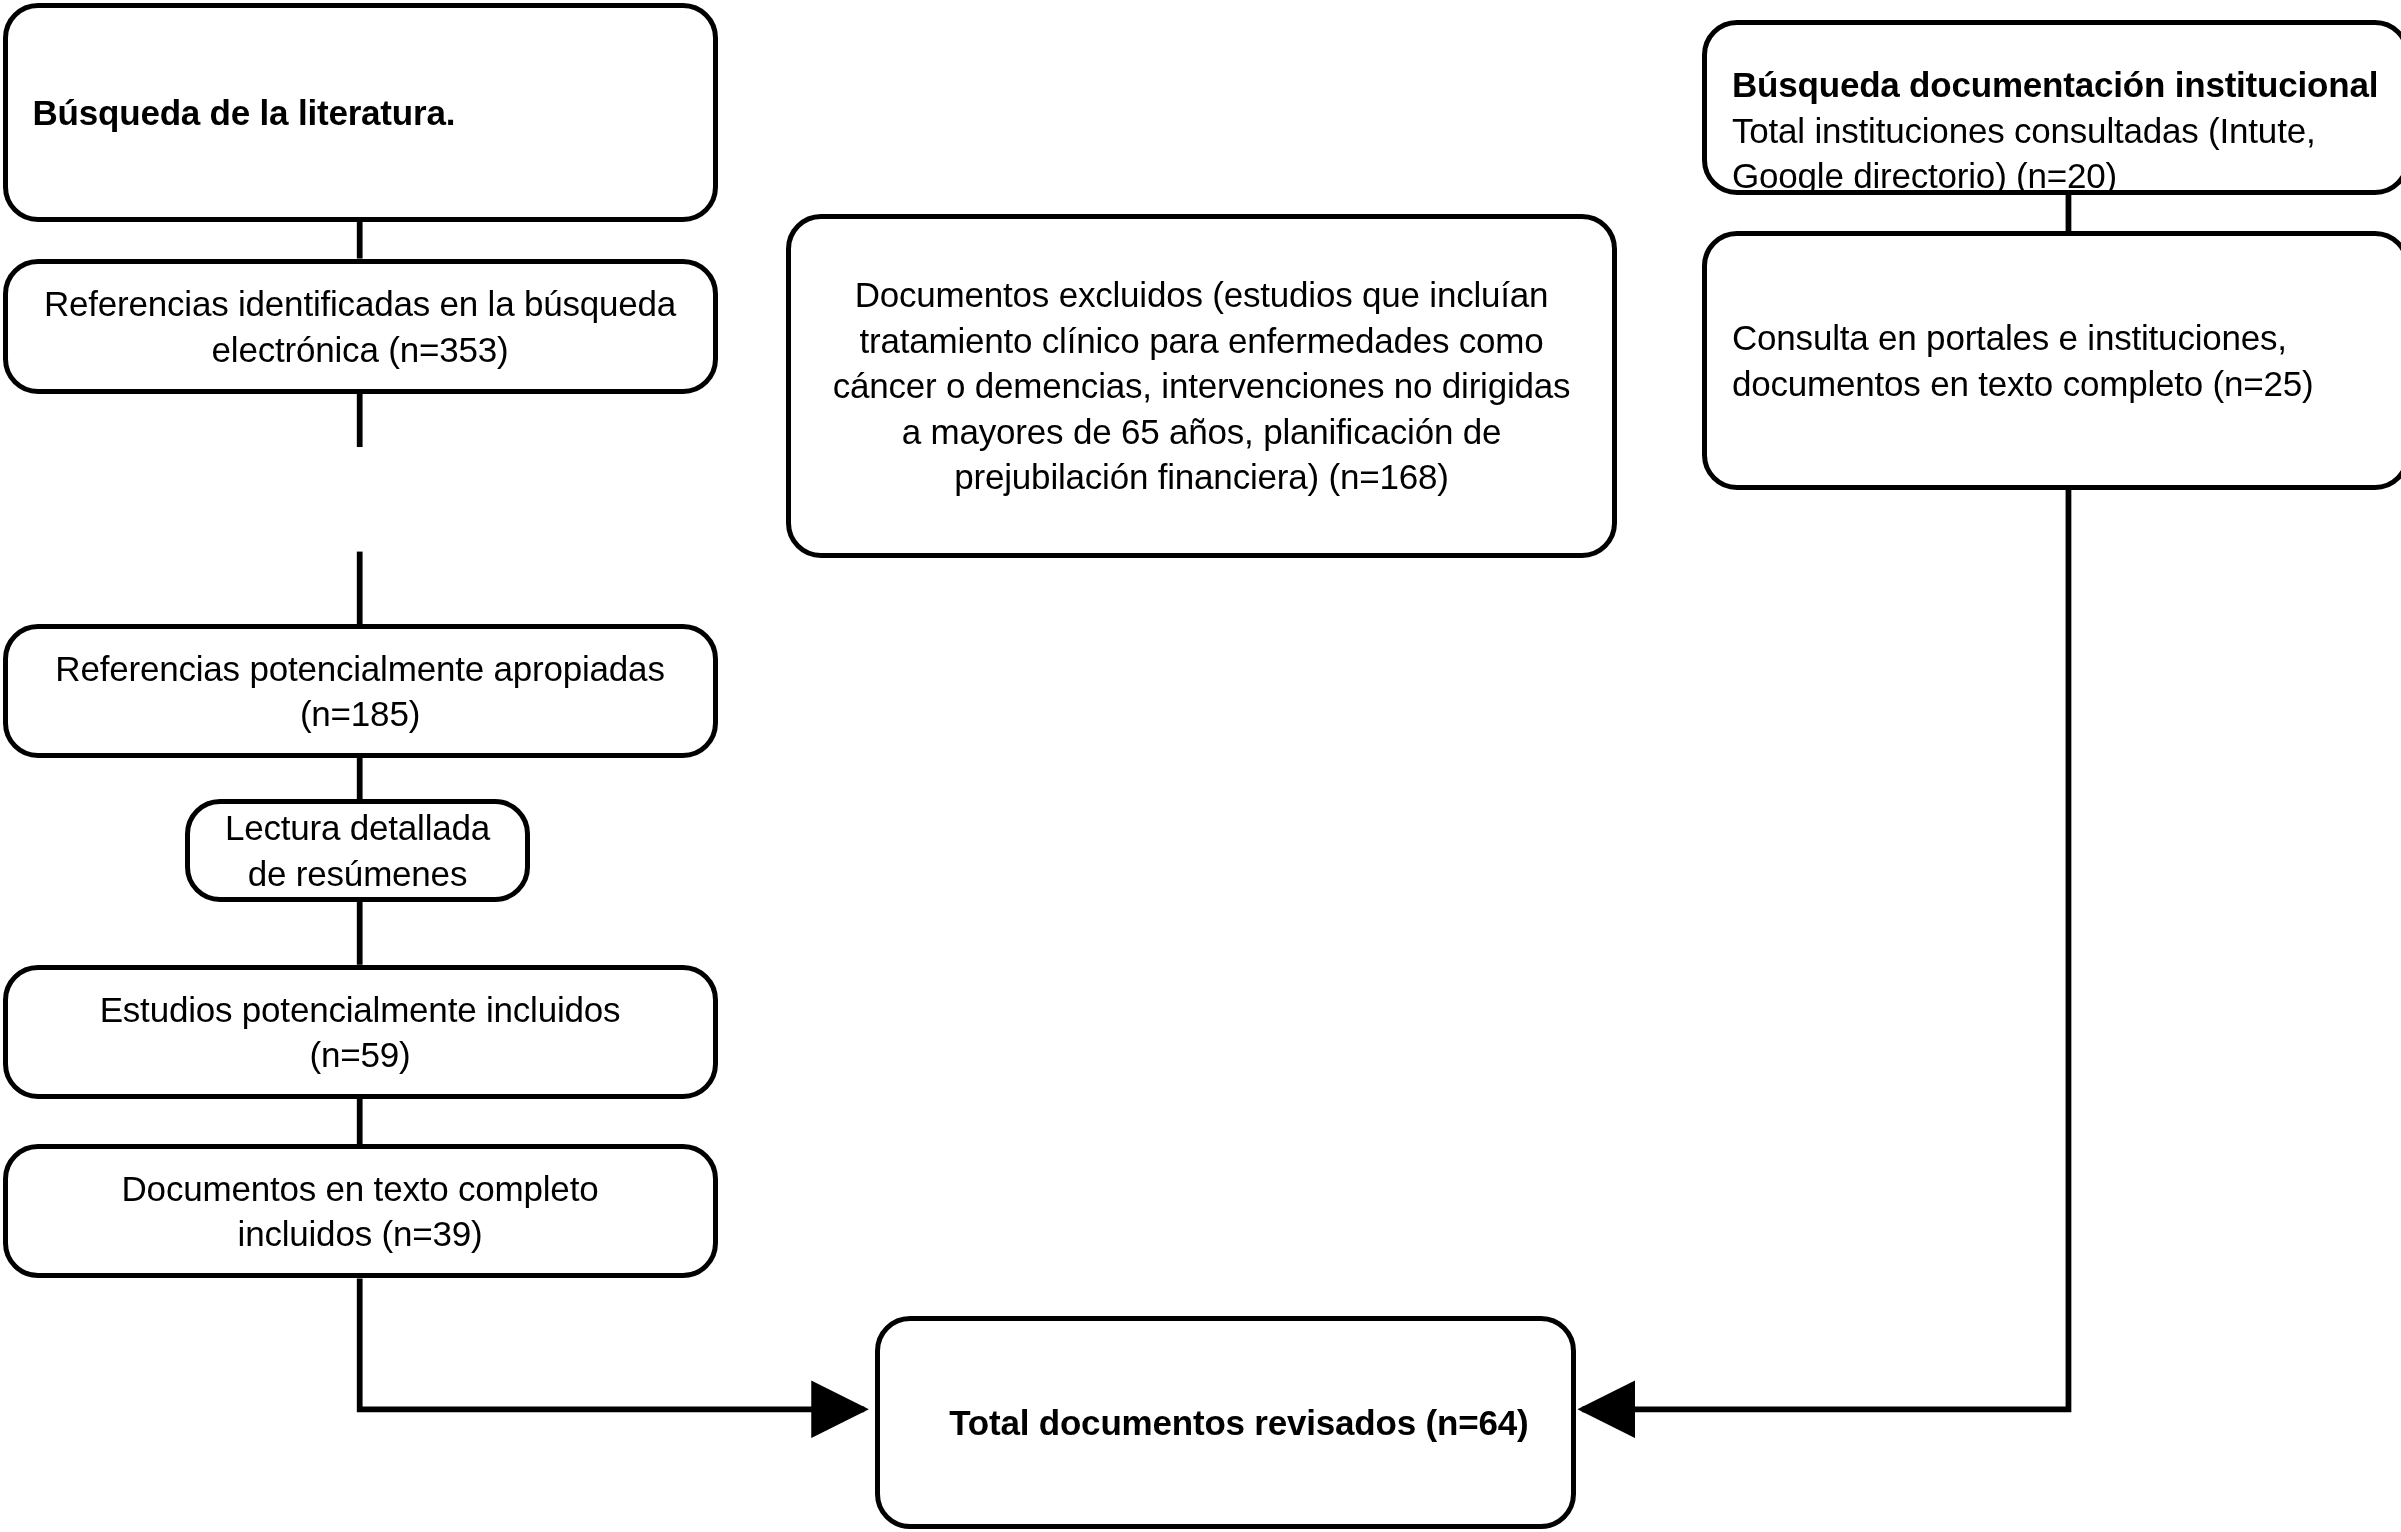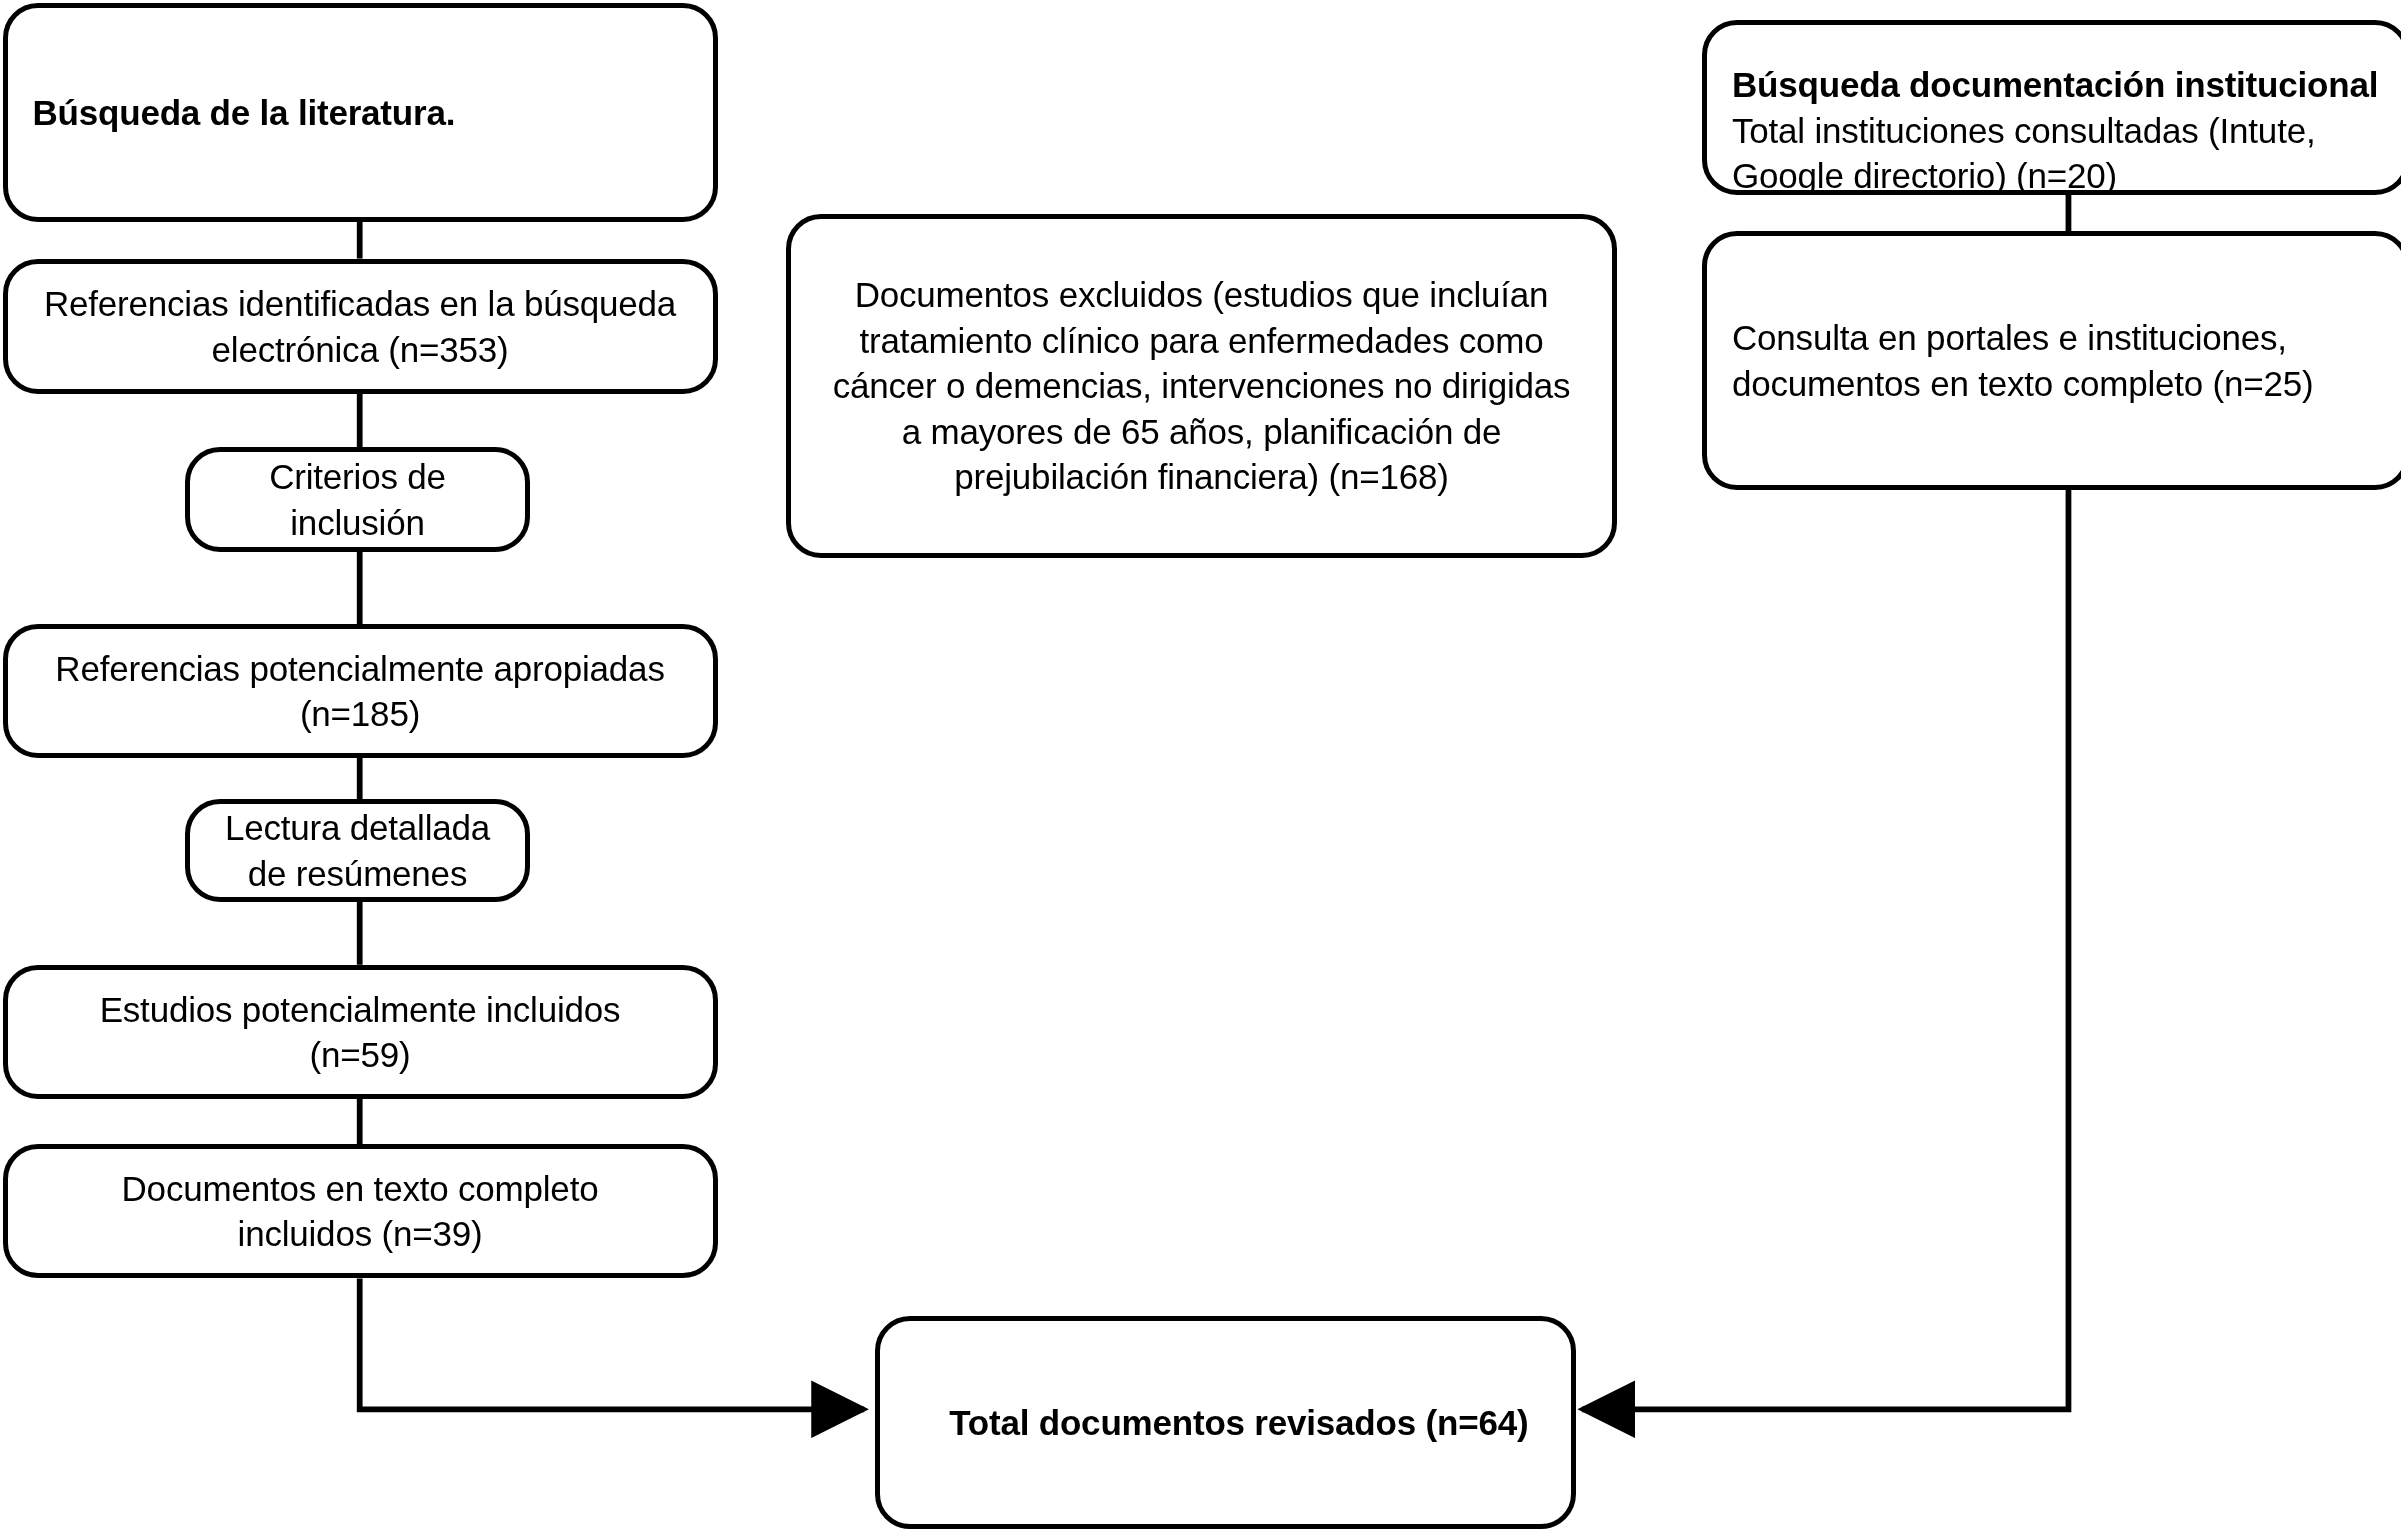--- a/index.html
+++ b/index.html
@@ -91,24 +91,20 @@
     <div class="txt">
       <span class="hd">Búsqueda de la literatura.</span>
     </div>
   </div>
 
   <div class="node" style="left:2.5px; top:259px; width:715px; height:135px;">
     <div class="txt">Referencias identificadas en la búsqueda
 electrónica (n=353)</div>
   </div>
 
-  <div class="node" style="left:185px; top:447px; width:345px; height:105px;">
-    <div class="txt">Criterios de
-inclusión</div>
-  </div>
 
   <div class="node" style="left:2.5px; top:624px; width:715px; height:134px;align-items:center;">
     <div class="txt">Referencias potencialmente apropiadas
 (n=185)</div>
   </div>
 
   <div class="node" style="left:185px; top:799px; width:345px; height:103px;">
     <div class="txt">Lectura detallada
 de resúmenes</div>
   </div>

